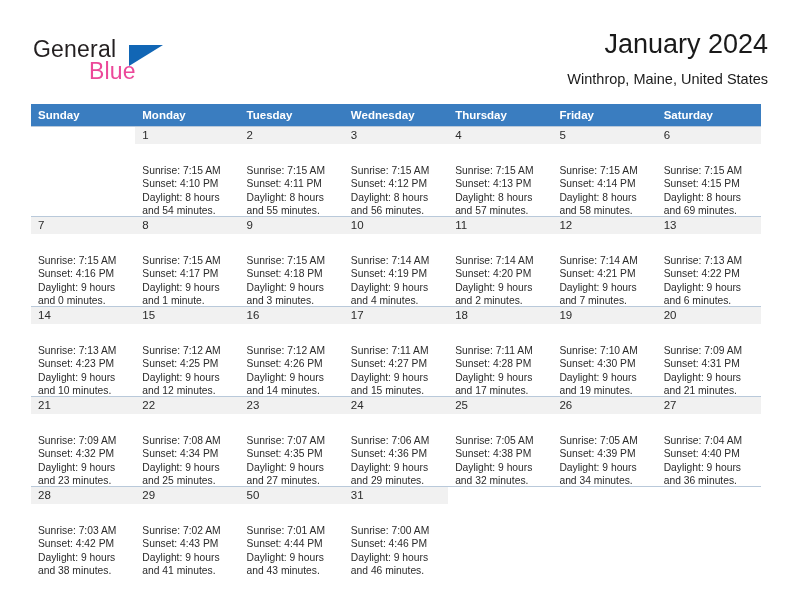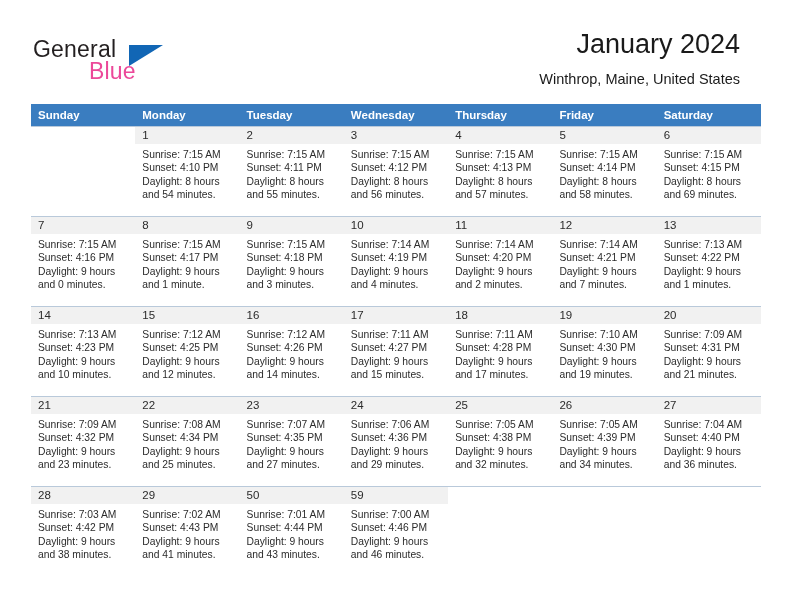--- a/index.html
+++ b/index.html
@@ -59,21 +59,21 @@
     left: 96px;
     top: 9px;
     width: 0;
     height: 0;
     border-left: 34px solid #1166b5;
     border-bottom: 21px solid transparent;
   }
 
   .title-block {
     position: absolute;
-    right: 52px;
+    right: 24px;
     top: 28px;
     text-align: right;
     margin-left: 16px;
   }
   .month-title {
     font-size: 27px;
     color: #1a1a1a;
     line-height: 32px;
     white-space: nowrap;
   }
@@ -126,21 +126,21 @@
     color: #2b2b2b;
     box-sizing: border-box;
   }
   .daycell.blank .daynum-band {
     background: transparent;
   }
   .daycell.blank {
     background: transparent;
   }
   .info {
-    padding: 4px 6px 0 7px;
+    padding: 20px 6px 0 7px;
     font-size: 10.3px;
     line-height: 13.4px;
     color: #2b2b2b;
   }
   .info div { white-space: nowrap; }
 </style>
 </head>
 <body>
 
 <div class="page">
@@ -313,21 +313,21 @@
               </div>
             </div>
           </td>
           <td>
             <div class="daycell">
               <div class="daynum-band">13</div>
               <div class="info">
                 <div>Sunrise: 7:13 AM</div>
                 <div>Sunset: 4:22 PM</div>
                 <div>Daylight: 9 hours</div>
-                <div>and 1 minutes.</div>
+                <div>and 6 minutes.</div>
               </div>
             </div>
           </td>
         </tr>
         <tr>
           <td>
             <div class="daycell">
               <div class="daynum-band">14</div>
               <div class="info">
                 <div>Sunrise: 7:13 AM</div>
@@ -512,21 +512,21 @@
               <div class="info">
                 <div>Sunrise: 7:01 AM</div>
                 <div>Sunset: 4:44 PM</div>
                 <div>Daylight: 9 hours</div>
                 <div>and 43 minutes.</div>
               </div>
             </div>
           </td>
           <td>
             <div class="daycell">
-              <div class="daynum-band">59</div>
+              <div class="daynum-band">31</div>
               <div class="info">
                 <div>Sunrise: 7:00 AM</div>
                 <div>Sunset: 4:46 PM</div>
                 <div>Daylight: 9 hours</div>
                 <div>and 46 minutes.</div>
               </div>
             </div>
           </td>
           <td>
             <div class="daycell blank">

